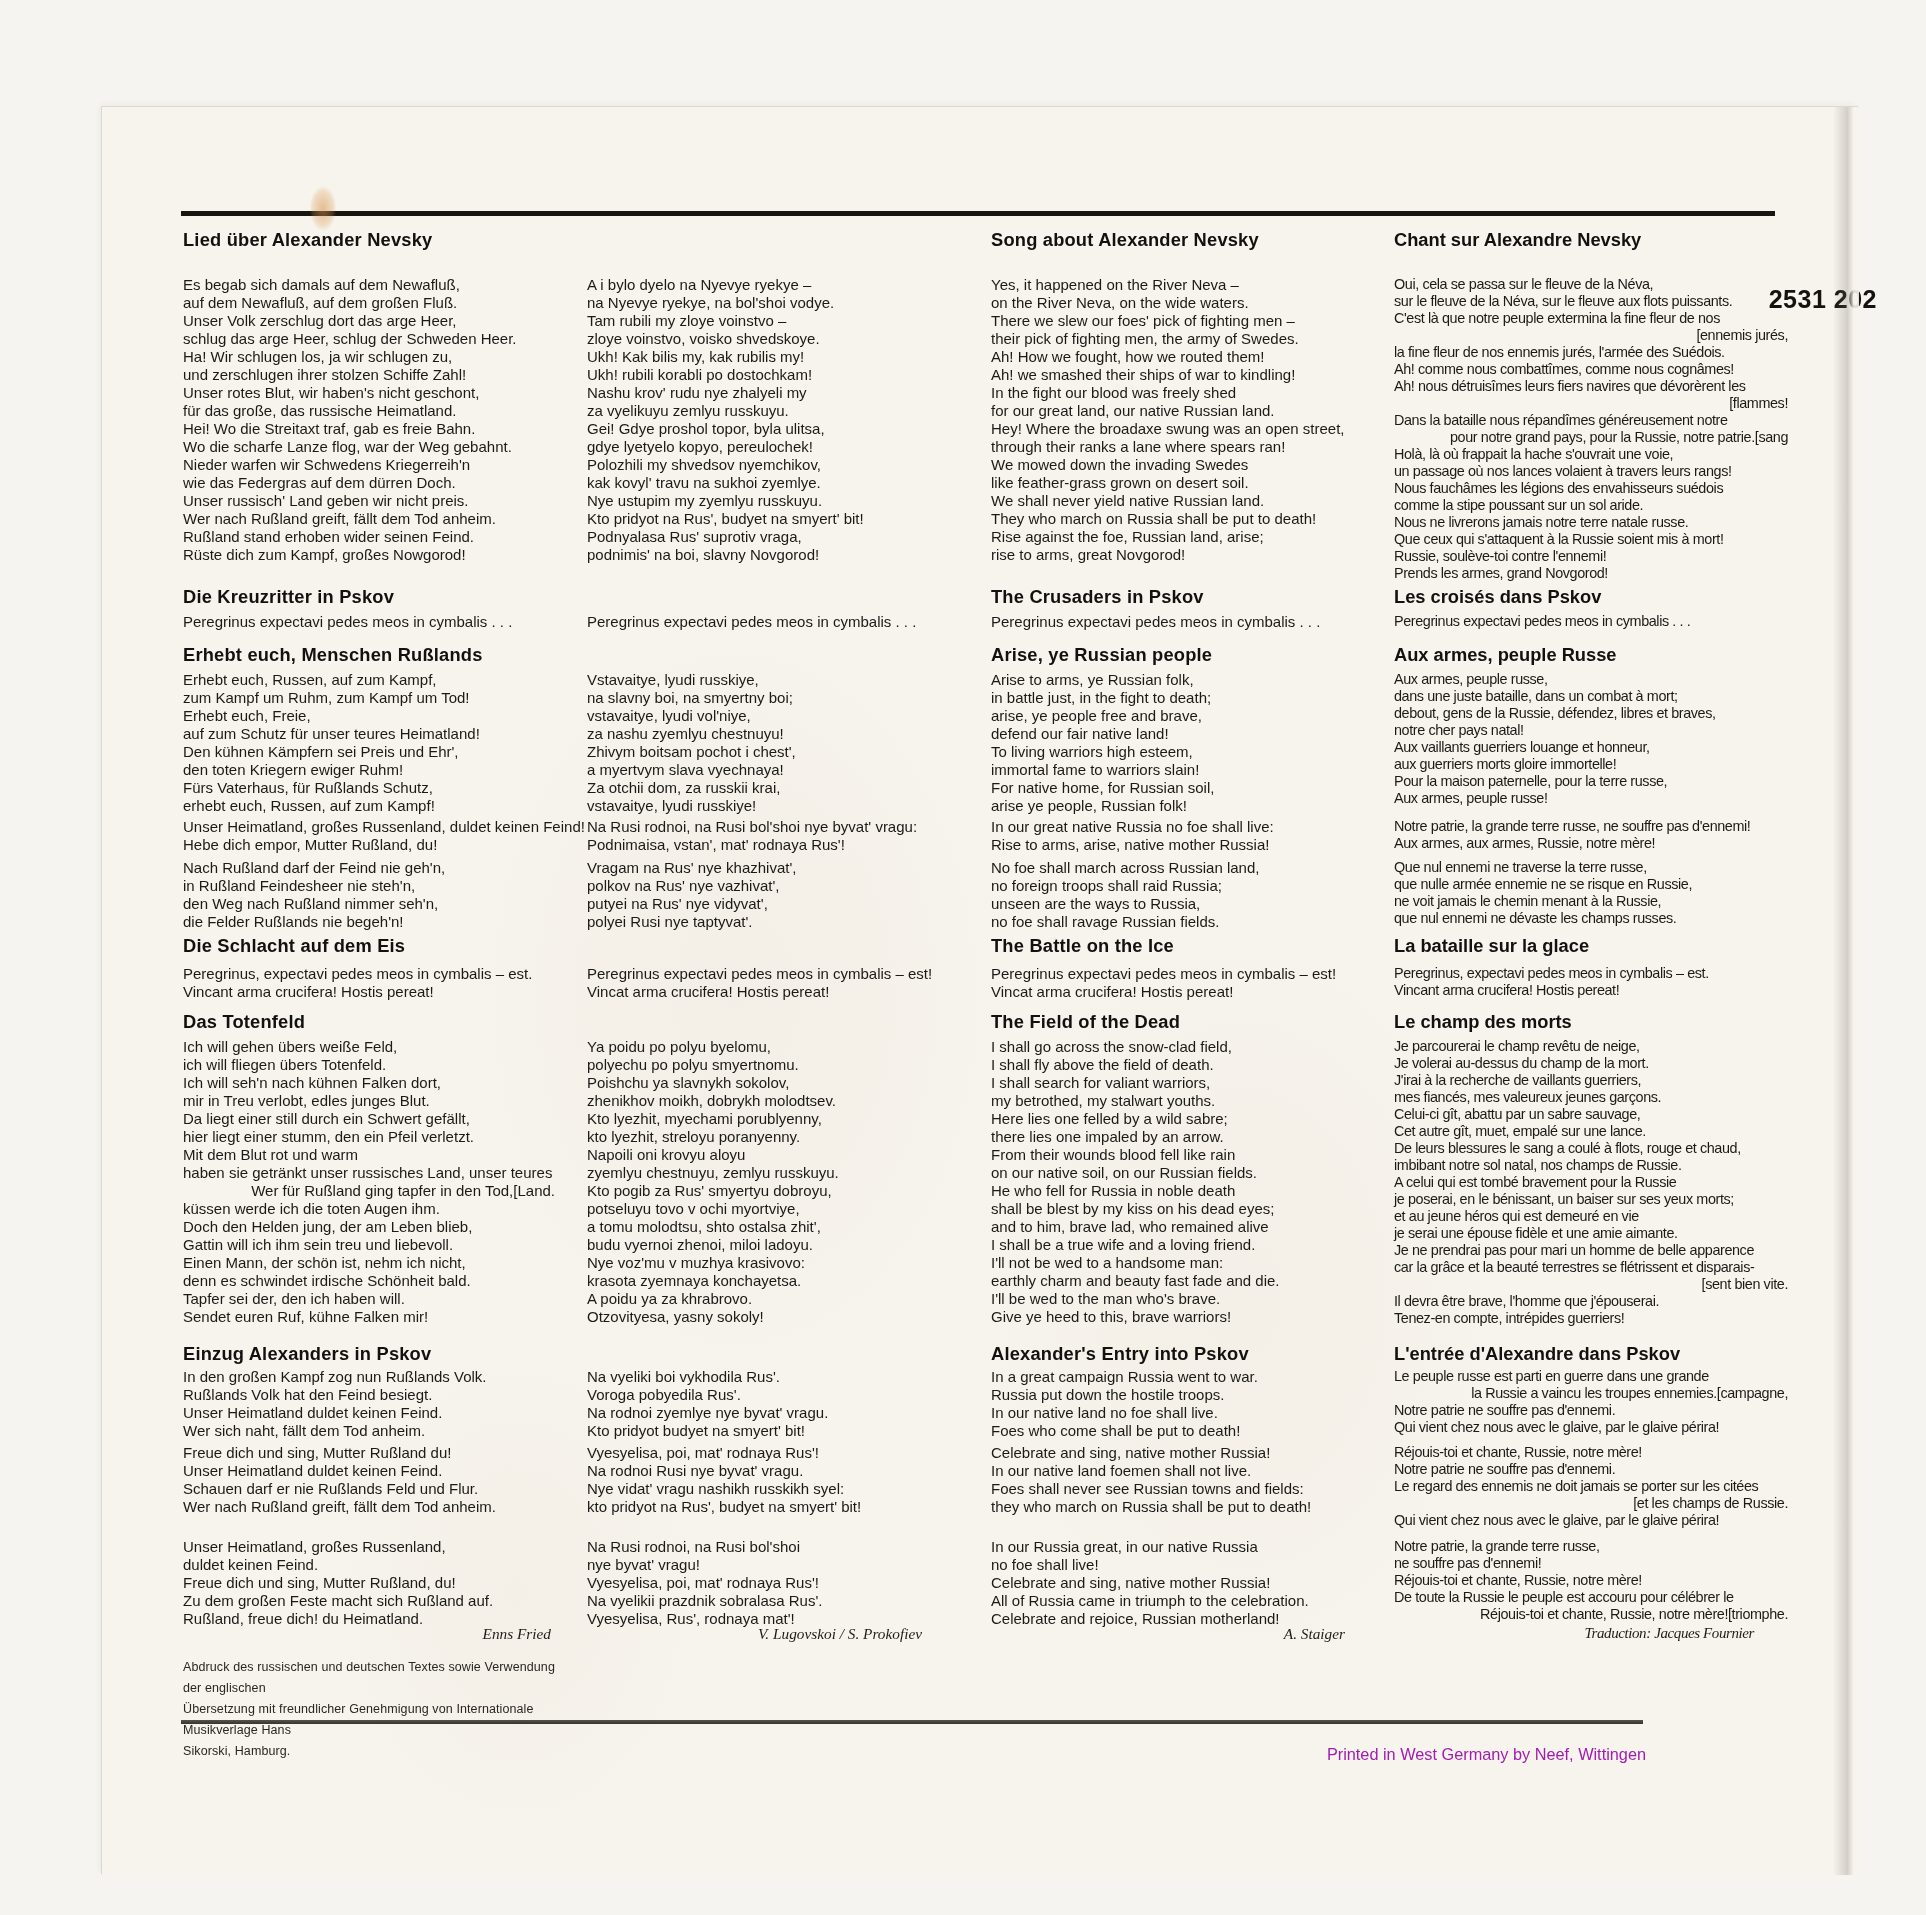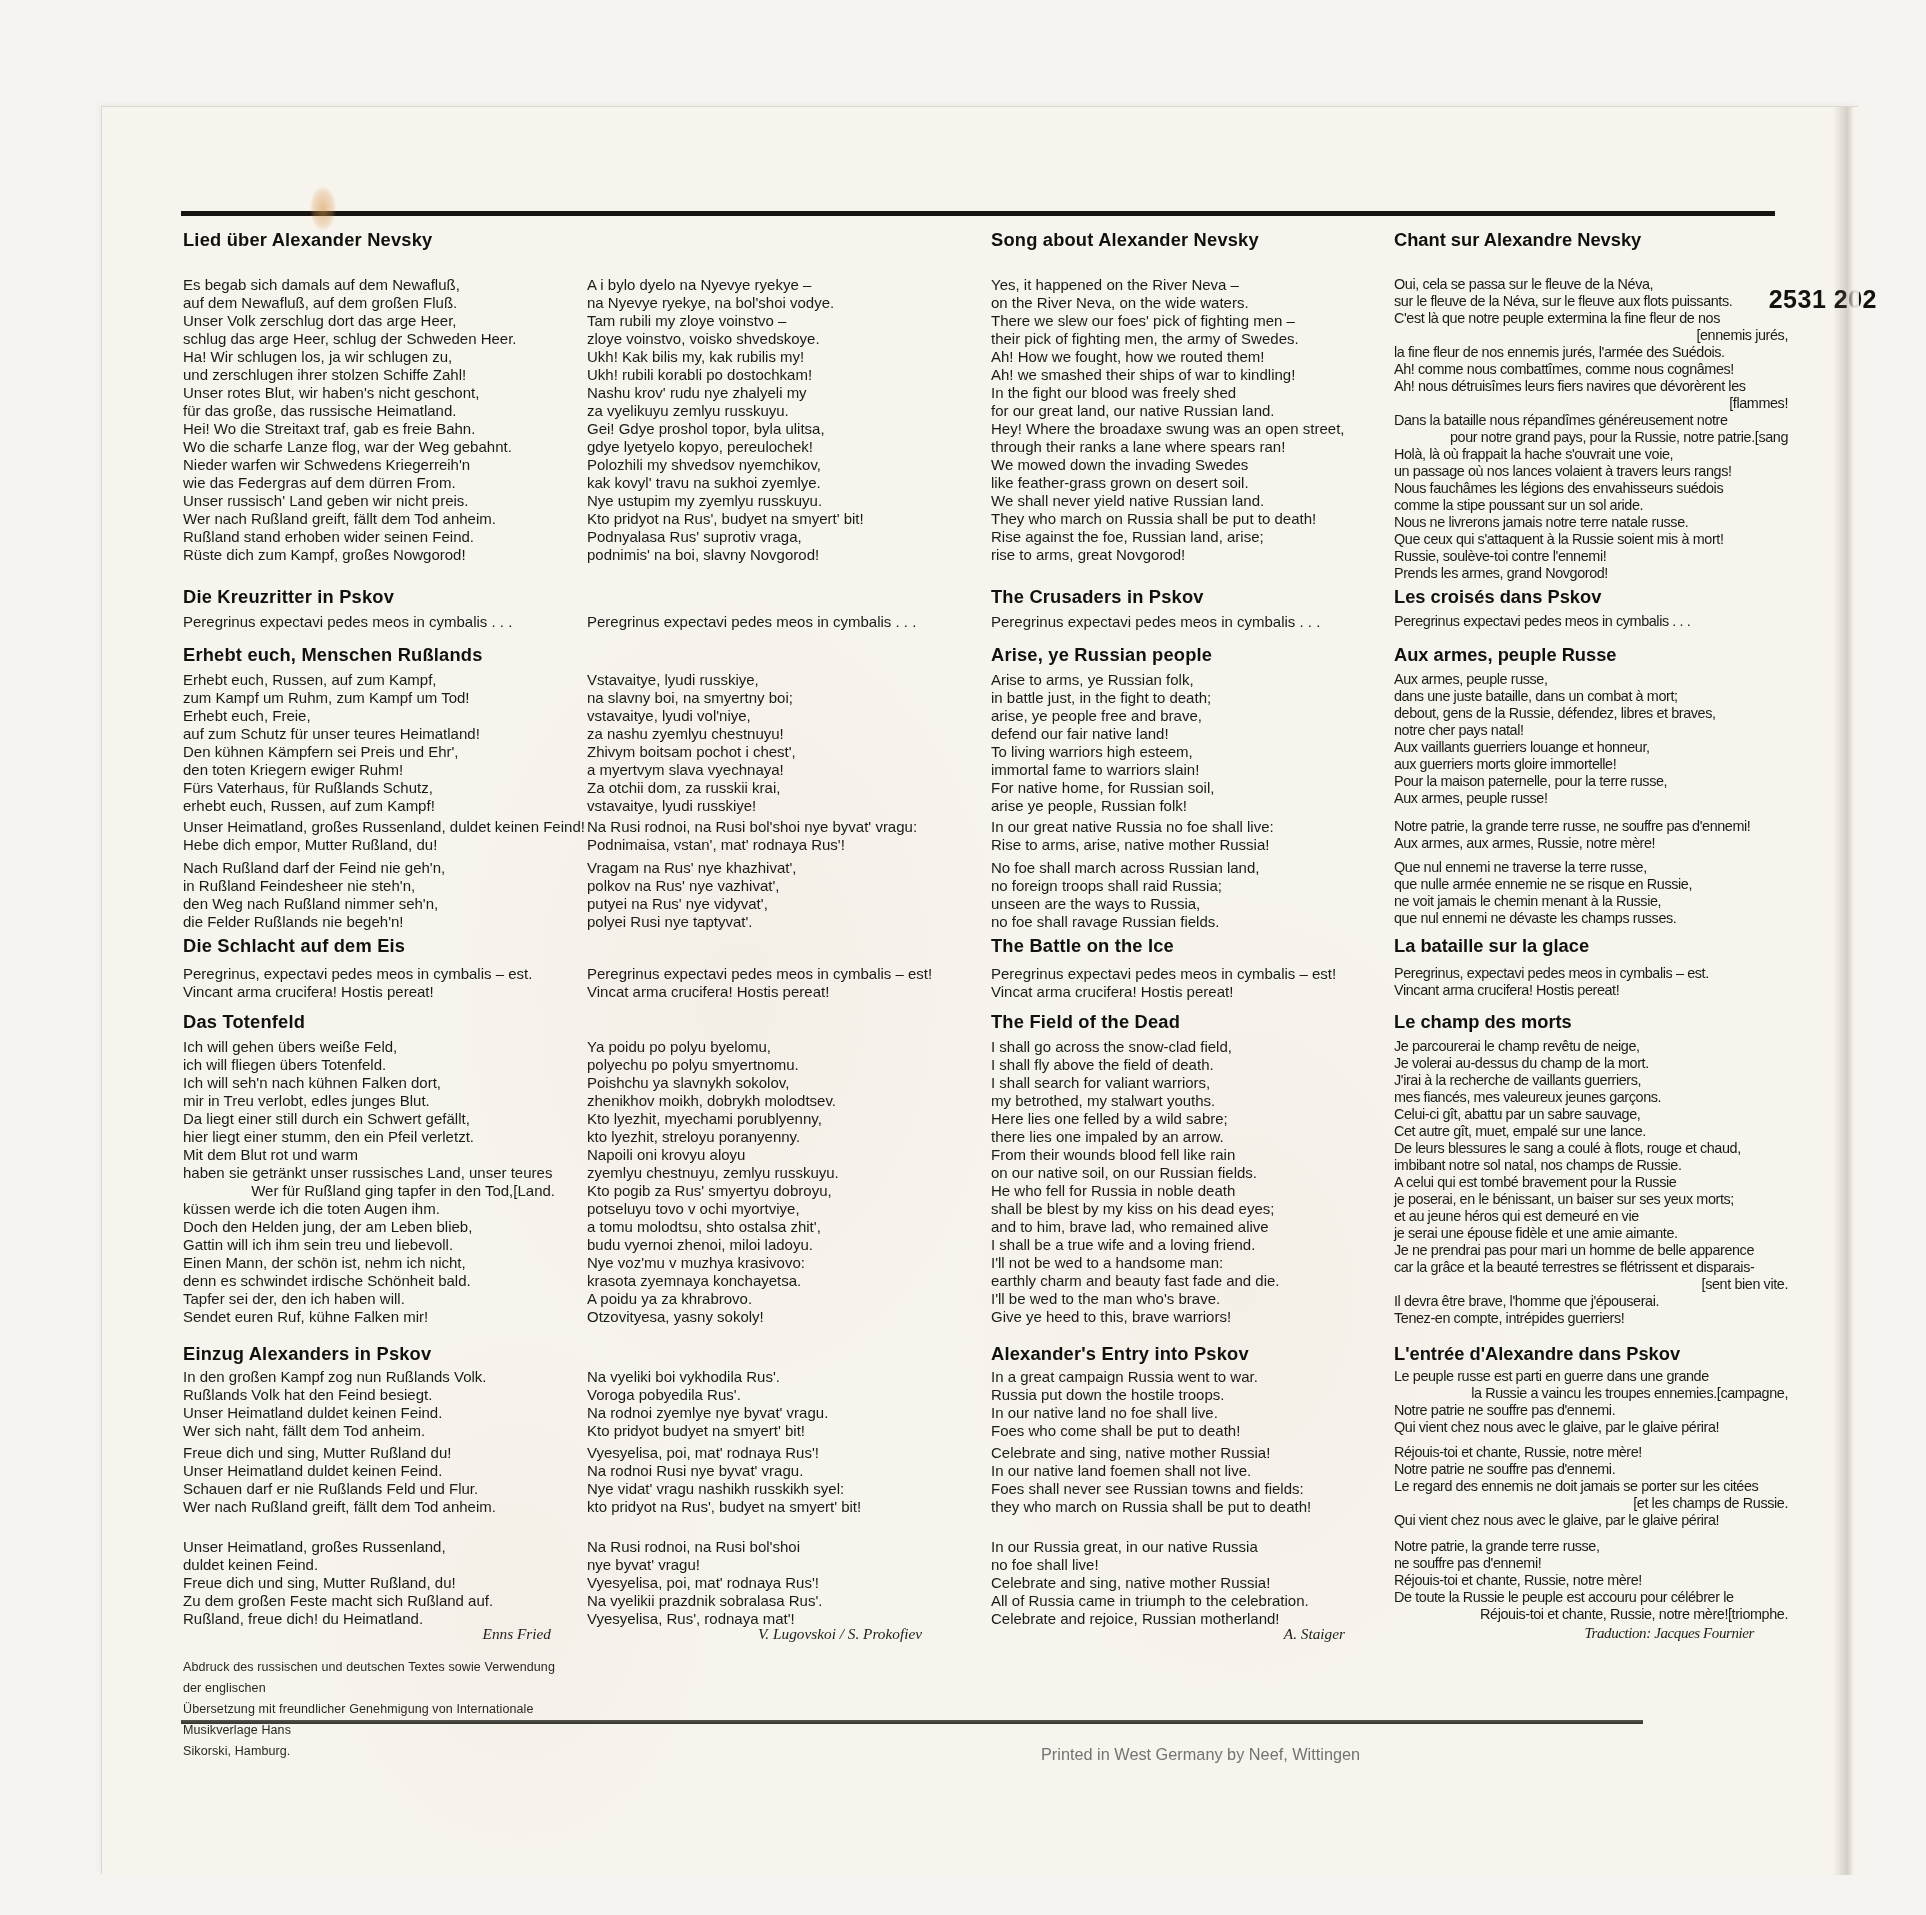--- a/index.html
+++ b/index.html
@@ -15,22 +15,22 @@
           radial-gradient(416px 594px at 1139px 1188px, rgba(160,120,80,0.04), transparent 70%),
           radial-gradient(297px 396px at 416px 1485px, rgba(160,120,80,0.035), transparent 70%);}
   .catalog{position:absolute;left:1287px;top:178px;width:488px;text-align:right;
         font-size:25px;font-weight:700;letter-spacing:0.5px;color:#141310;}
   .rule-top{position:absolute;left:79px;top:104px;width:1594px;height:5px;background:#161512;}
   .stain{position:absolute;left:203px;top:71px;width:36px;height:61px;
         background:radial-gradient(closest-side, rgba(216,145,70,0.55), rgba(216,145,70,0.25) 55%, transparent 75%);
         border-radius:50%;}
   .rule-bottom{position:absolute;left:79px;top:1613px;width:1462px;height:4px;
         background:linear-gradient(#55534e,#36342f);}
-  .printed{position:absolute;left:939px;top:1638px;width:653px;text-align:left;
-        font-size:16.3px;color:#737373;}
+  .printed{position:absolute;left:891px;top:1638px;width:653px;text-align:right;
+        font-size:16.3px;color:#a21caf;}
   .fold{position:absolute;right:0;top:0;width:26px;height:100%;
         background:linear-gradient(90deg, transparent, rgba(120,112,98,0.28) 55%, rgba(247,244,237,0.9) 80%);}
   
   .col{position:absolute;top:0;height:1768px;}
   #col-german {left:81px; width:372px;}
   #col-russian{left:485px;width:394px;}
   #col-english{left:889px;width:392px;}
   #col-french {left:1292px;width:394px;}
   .col{font-size:15px;line-height:18px;}
   #col-french{font-size:14.4px;letter-spacing:-0.4px;line-height:17px;}
@@ -69,21 +69,21 @@
           <div class="line">auf dem Newafluß, auf dem großen Fluß.</div>
           <div class="line">Unser Volk zerschlug dort das arge Heer,</div>
           <div class="line">schlug das arge Heer, schlug der Schweden Heer.</div>
           <div class="line">Ha! Wir schlugen los, ja wir schlugen zu,</div>
           <div class="line">und zerschlugen ihrer stolzen Schiffe Zahl!</div>
           <div class="line">Unser rotes Blut, wir haben's nicht geschont,</div>
           <div class="line">für das große, das russische Heimatland.</div>
           <div class="line">Hei! Wo die Streitaxt traf, gab es freie Bahn.</div>
           <div class="line">Wo die scharfe Lanze flog, war der Weg gebahnt.</div>
           <div class="line">Nieder warfen wir Schwedens Kriegerreih'n</div>
-          <div class="line">wie das Federgras auf dem dürren From.</div>
+          <div class="line">wie das Federgras auf dem dürren Doch.</div>
           <div class="line">Unser russisch' Land geben wir nicht preis.</div>
           <div class="line">Wer nach Rußland greift, fällt dem Tod anheim.</div>
           <div class="line">Rußland stand erhoben wider seinen Feind.</div>
           <div class="line">Rüste dich zum Kampf, großes Nowgorod!</div>
         </div>
         <div class="slot slot-2 heading">Die Kreuzritter in Pskov</div>
         <div class="slot slot-3 stanza">
           <div class="line">Peregrinus expectavi pedes meos in cymbalis . . .</div>
         </div>
         <div class="slot slot-4 heading">Erhebt euch, Menschen Rußlands</div>

